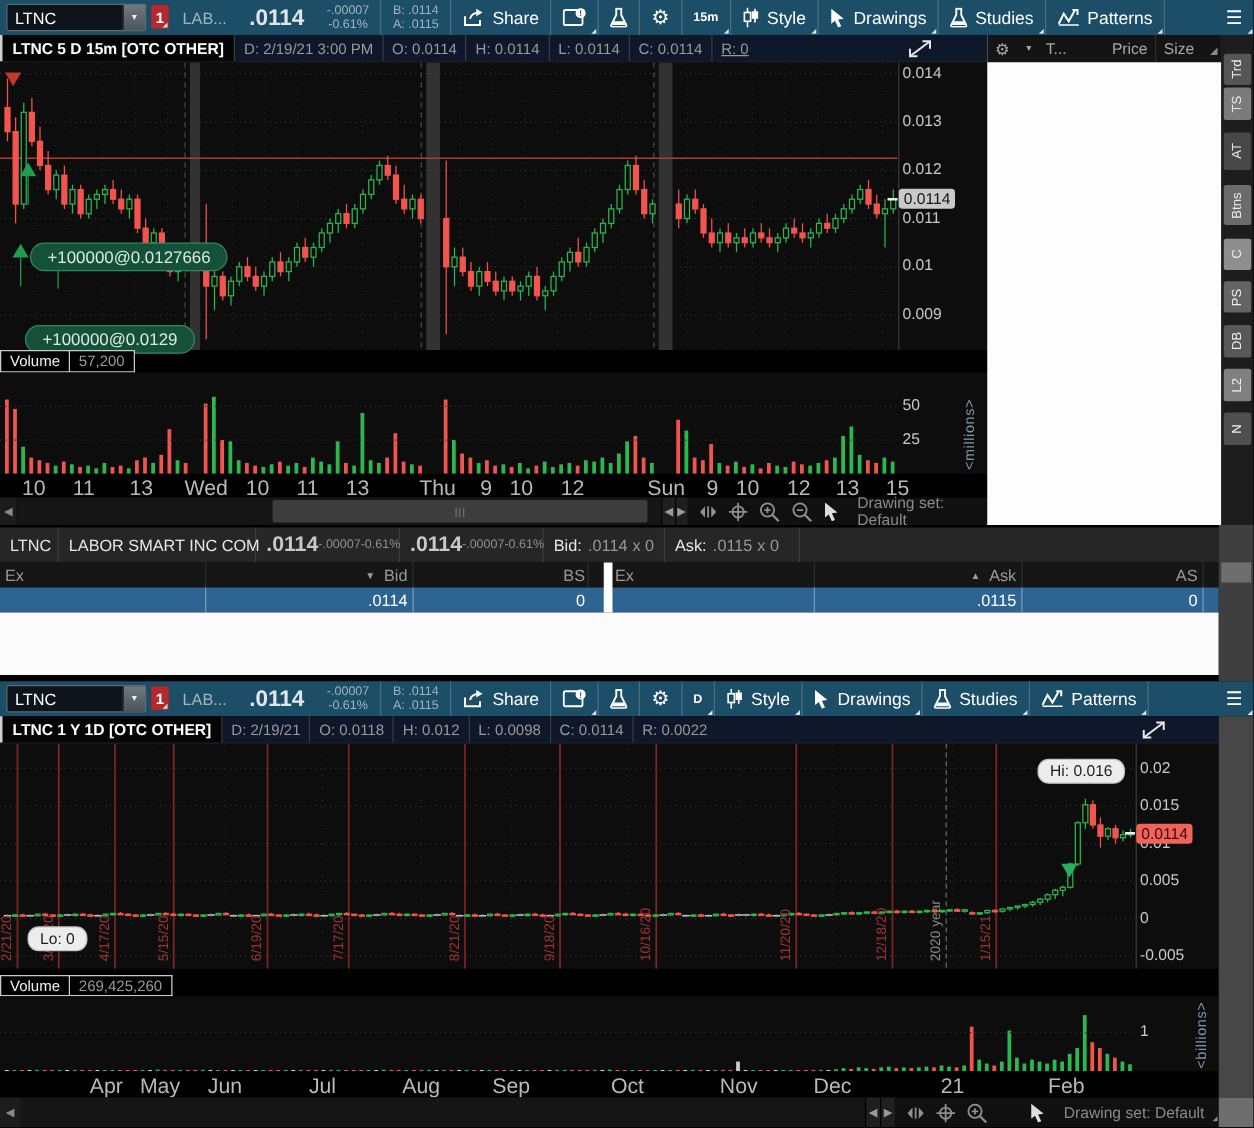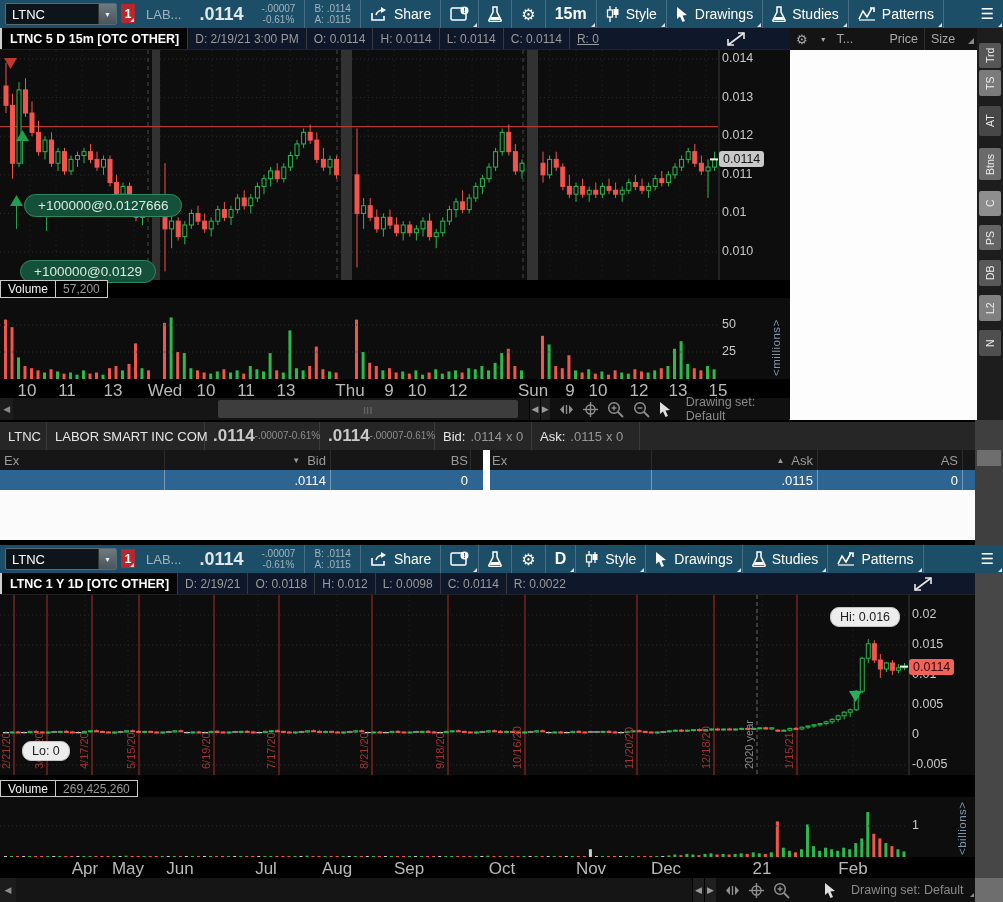--- a/index.html
+++ b/index.html
@@ -24,21 +24,21 @@
               font-size:12px;font-weight:bold;display:flex;align-items:center;justify-content:center;
               position:relative;border-radius:1px;}
   .dd::after{content:"";position:absolute;right:1px;bottom:1px;
              border-left:4px solid transparent;border-bottom:4px solid #d7e2e8;}
   .tb-company{color:#9fb4bf;font-size:13px;}
   .tb-last{font-size:18px;font-weight:bold;color:#dfe7ec;}
   .tb-2line{display:flex;flex-direction:column;justify-content:center;line-height:11px;
             font-size:10px;color:#9fb4bf;}
   .tb-ico{display:flex;align-items:center;justify-content:center;}
   .tb-label{margin-left:6px;font-size:14px;}
-  .tb-tf{font-size:16px;font-weight:bold;}
+  .tb-tf{font-size:10px;font-weight:bold;}
 
   
   .chartpanel{position:absolute;background:#000;}
   .chead{position:absolute;left:0;top:0;right:0;height:22px;background:#0f172a;
          border-bottom:1px solid #222;display:flex;align-items:center;color:#9a9a9a;font-size:12px;}
   .chead .ctitle{color:#fff;font-weight:bold;font-size:12.5px;padding:0 8px;border-right:1px solid #3a3a3a;
                  border-left:2px solid #cfcfcf;height:100%;display:flex;align-items:center;background:#050505;}
   .chead .cfield{padding:0 7px;border-right:1px solid #3a3a3a;height:100%;display:flex;align-items:center;}
   .expand-ico{position:absolute;top:3px;width:20px;height:16px;}
   .plotwrap{position:absolute;left:0;background:#0d0d0d;}
@@ -511,21 +511,21 @@
           <line x1="16.5" y1="156" x2="16.5" y2="179" stroke="#1f9e4e" stroke-width="1"></line>
           <polygon points="40,158 53,158 46.5,147" fill="#1f9e4e"></polygon>
           <line x1="46.5" y1="158" x2="46.5" y2="181" stroke="#1f9e4e" stroke-width="1"></line>
         </svg>
       <div id="c1-overlay" class="abs" style="left:0;top:0;width:790px;height:230px;pointer-events:none;">
           <div class="ytick" style="left: 722px; top: 0.996139px;">0.014</div>
           <div class="ytick" style="left: 722px; top: 39.6062px;">0.013</div>
           <div class="ytick" style="left: 722px; top: 78.2162px;">0.012</div>
           <div class="ytick" style="left: 722px; top: 116.826px;">0.011</div>
           <div class="ytick" style="left: 722px; top: 155.436px;">0.01</div>
-          <div class="ytick" style="left: 722px; top: 194.046px;">0.010</div>
+          <div class="ytick" style="left: 722px; top: 194.046px;">0.009</div>
           <div class="pricebadge" style="left: 719px; top: 101.382px; background: rgb(201, 201, 201); color: rgb(20, 20, 20);">0.0114</div>
           <div class="pill" style="left: 24px; top: 144px;">+100000@0.0127666</div>
           <div class="pill" style="left: 20px; top: 210px;">+100000@0.0129</div>
         </div>
     </div>
 
     <div class="volrow" style="top:252px;height:18px;">
       <span class="volcell vlabel">Volume</span>
       <span class="volcell vvalue">57,200</span>
     </div>
@@ -1445,21 +1445,21 @@
       <div id="c2-vol-overlay" class="abs" style="left:0;top:0;width:975px;height:60px;pointer-events:none;">
           <div class="ytick" style="left: 912px; top: 21px;">1</div>
         </div>
     </div>
     <div class="rot-unit" style="left:956px;top:226px;height:56px;">&lt;billions&gt;</div>
 
     <div class="xaxis" id="c2-xaxis" style="top:284px;width:975px;height:21px;">
         <span style="left: 85px;">Apr</span>
         <span style="left: 128px;">May</span>
         <span style="left: 180px;">Jun</span>
-        <span style="left: 258px; margin-left: 8px;">Jul</span>
+        <span style="left: 258px;">Jul</span>
         <span style="left: 337px;">Aug</span>
         <span style="left: 409px;">Sep</span>
         <span style="left: 502px;">Oct</span>
         <span style="left: 591px;">Nov</span>
         <span style="left: 666px;">Dec</span>
         <span style="left: 762px;">21</span>
         <span style="left: 853px;">Feb</span>
       </div>
 
     <div class="scrollrow" style="top:305px;width:975px;height:24px;">

